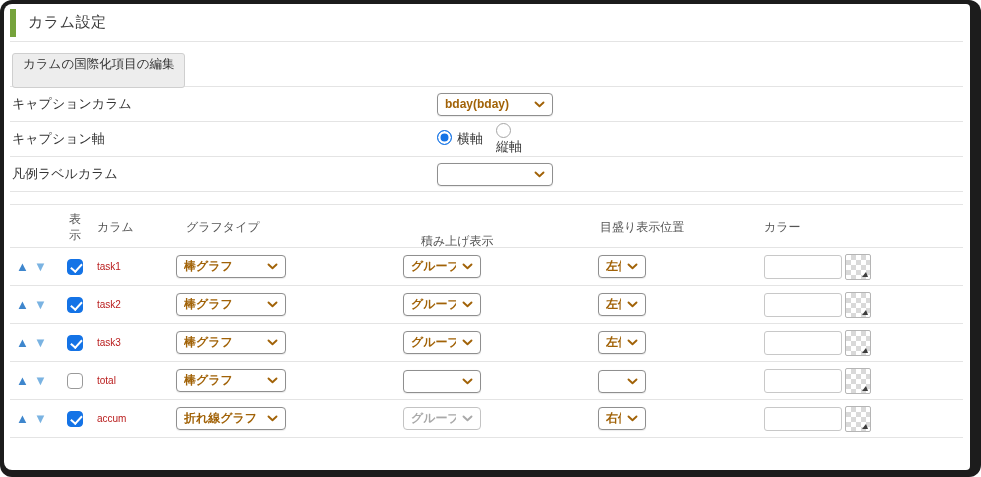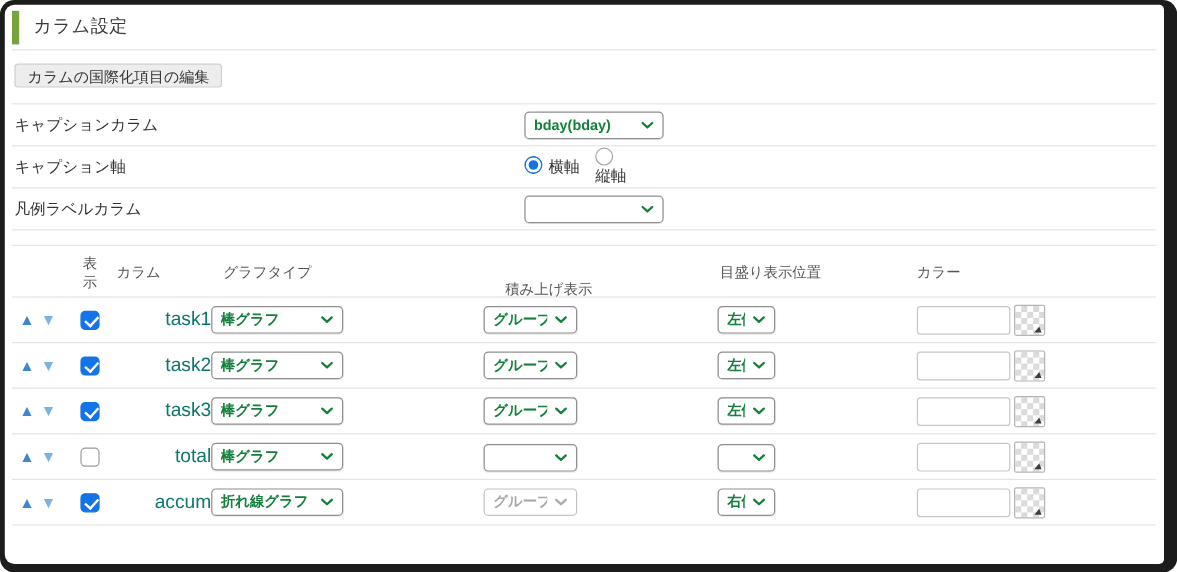--- a/index.html
+++ b/index.html
@@ -40,21 +40,21 @@
 
   
   .toolbar {
     height: 45px;
     margin: 0 7px 0 6px;
     border-bottom: 1px solid #e4e4e4;
   }
   .btn {
     display: inline-block;
     margin: 11px 0 0 2px;
-    height: 20px; line-height: 20px;
+    height: 35px; line-height: 20px;
     padding: 0 10px;
     background: #ededed;
     border: 1px solid #cfcfcf;
     border-radius: 3px;
     font-size: 12.5px; color: #333;
     cursor: pointer;
   }
 
   
   .frow {
@@ -69,21 +69,21 @@
   .frow-control { position: absolute; left: 427px; top: 0; height: 100%; display: flex; align-items: center; }
 
   
   .select {
     height: 23px;
     background: #fff;
     border: 1px solid #8f8f8f;
     border-radius: 4px;
     display: inline-flex; align-items: center; justify-content: space-between;
     padding: 0 7px;
-    font-size: 12px; font-weight: 600; color: #15803d;
+    font-size: 12px; font-weight: 600; color: #a16207;
     cursor: pointer;
     box-shadow: 0 0.5px 1px rgba(0,0,0,.08);
   }
   .sel-text { white-space: nowrap; overflow: hidden; }
   .chev { flex: none; margin-left: 6px; display: block; }
   .select.disabled { border-color: #c3c3c3; color: #a9a9a9; box-shadow: none; cursor: default; }
   .w-form  { width: 116px; }
   .w-graph { width: 110px; }
   .w-stack { width: 78px; }
   .w-scale { width: 48px; }
@@ -134,21 +134,21 @@
   }
   .checkbox.checked { background: #1473e6; border-color: #1473e6; }
   .checkbox.checked::after {
     content: "";
     position: absolute; left: 5px; top: 1.5px;
     width: 4.5px; height: 9px;
     border: solid #fff; border-width: 0 2px 2px 0;
     transform: rotate(42deg);
   }
 
-  .name-cell { font-size: 16px; color: #0f766e; padding-left: 7px; text-align: right; }
+  .name-cell { font-size: 10px; color: #b91c1c; padding-left: 7px; }
 
   .colorcell { display: flex; align-items: center; }
   .color-input {
     width: 78px; height: 24px;
     margin-left: 6px;
     border: 1px solid #c8c8c8; border-radius: 3px;
     font-size: 12px; padding: 0 5px;
     outline: none;
   }
   .swatch {

